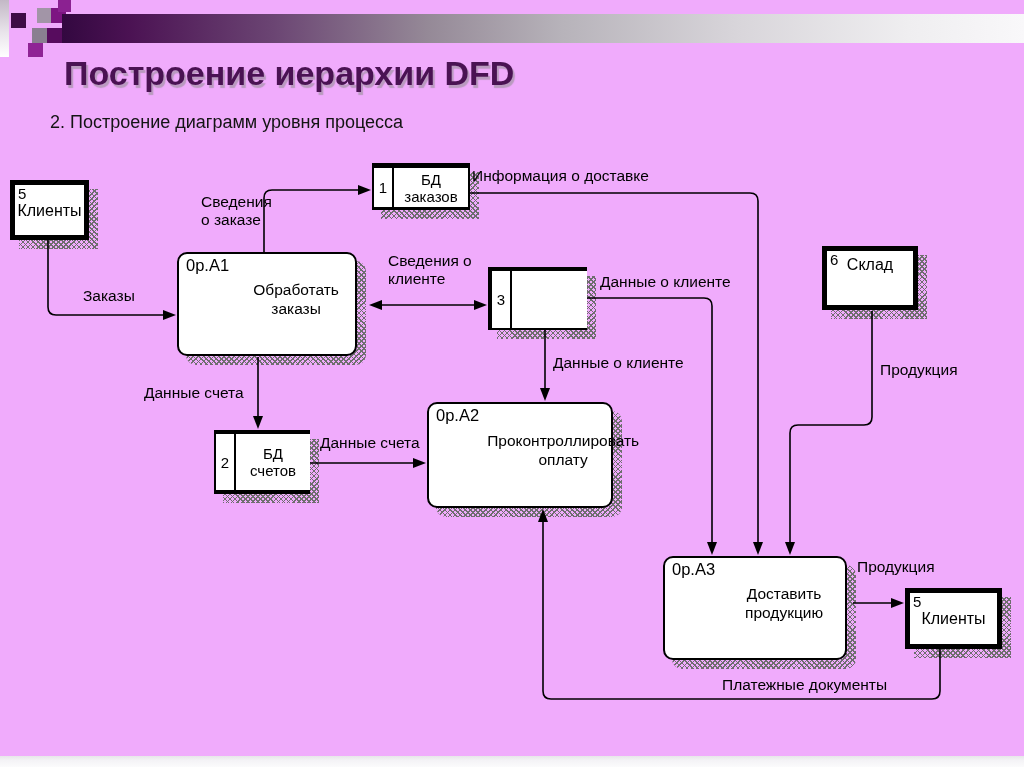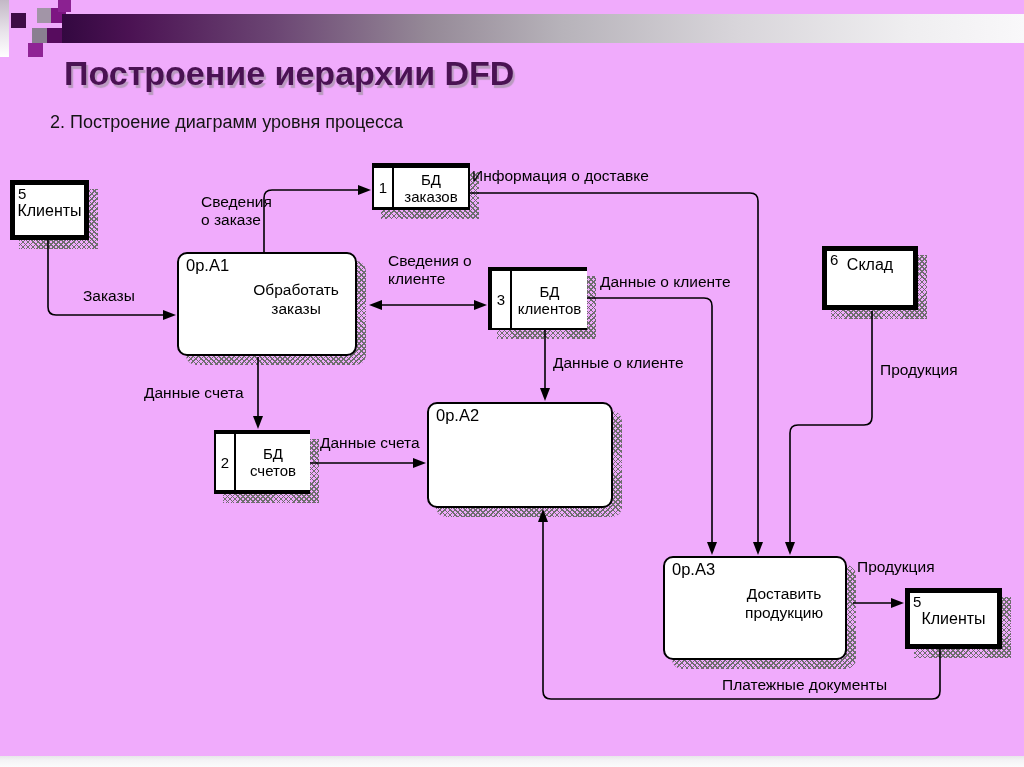--- a/index.html
+++ b/index.html
@@ -147,36 +147,36 @@
       <span>0р.</span>
       <span>А1</span>
     </div>
     <div class="pname pn-a1">Обработать заказы</div>
   </div>
   <div class="process" style="left:427px;top:402px;width:186px;height:106px">
     <div class="pc-row">
       <span>0р.</span>
       <span>А2</span>
     </div>
+    <div class="pname pn-a2">Проконтроллировать оплату</div>
   </div>
   <div class="process" style="left:663px;top:556px;width:184px;height:104px">
     <div class="pc-row">
       <span>0р.</span>
       <span>А3</span>
     </div>
     <div class="pname pn-a3">Доставить продукцию</div>
   </div>
 
   <div class="store st-s1" style="left:372px;top:163px;width:98px;height:47px">
     <div class="snum">1</div>
     <div class="sname">БД заказов</div>
   </div>
   <div class="store st-s2" style="left:488px;top:267px;width:99px;height:63px">
     <div class="snum">3</div>
-    <div class="sname">БД клиентов</div>
   </div>
   <div class="store st-s3" style="left:214px;top:430px;width:96px;height:64px">
     <div class="snum">2</div>
     <div class="sname">БД счетов</div>
   </div>
 
   <div class="flabel" style="left:83px;top:287px">Заказы</div>
   <div class="flabel" style="left:201px;top:193px;width:76px">Сведения о заказе</div>
   <div class="flabel" style="left:388px;top:252px;width:92px">Сведения о клиенте</div>
   <div class="flabel" style="left:472px;top:167px">Информация о доставке</div>

